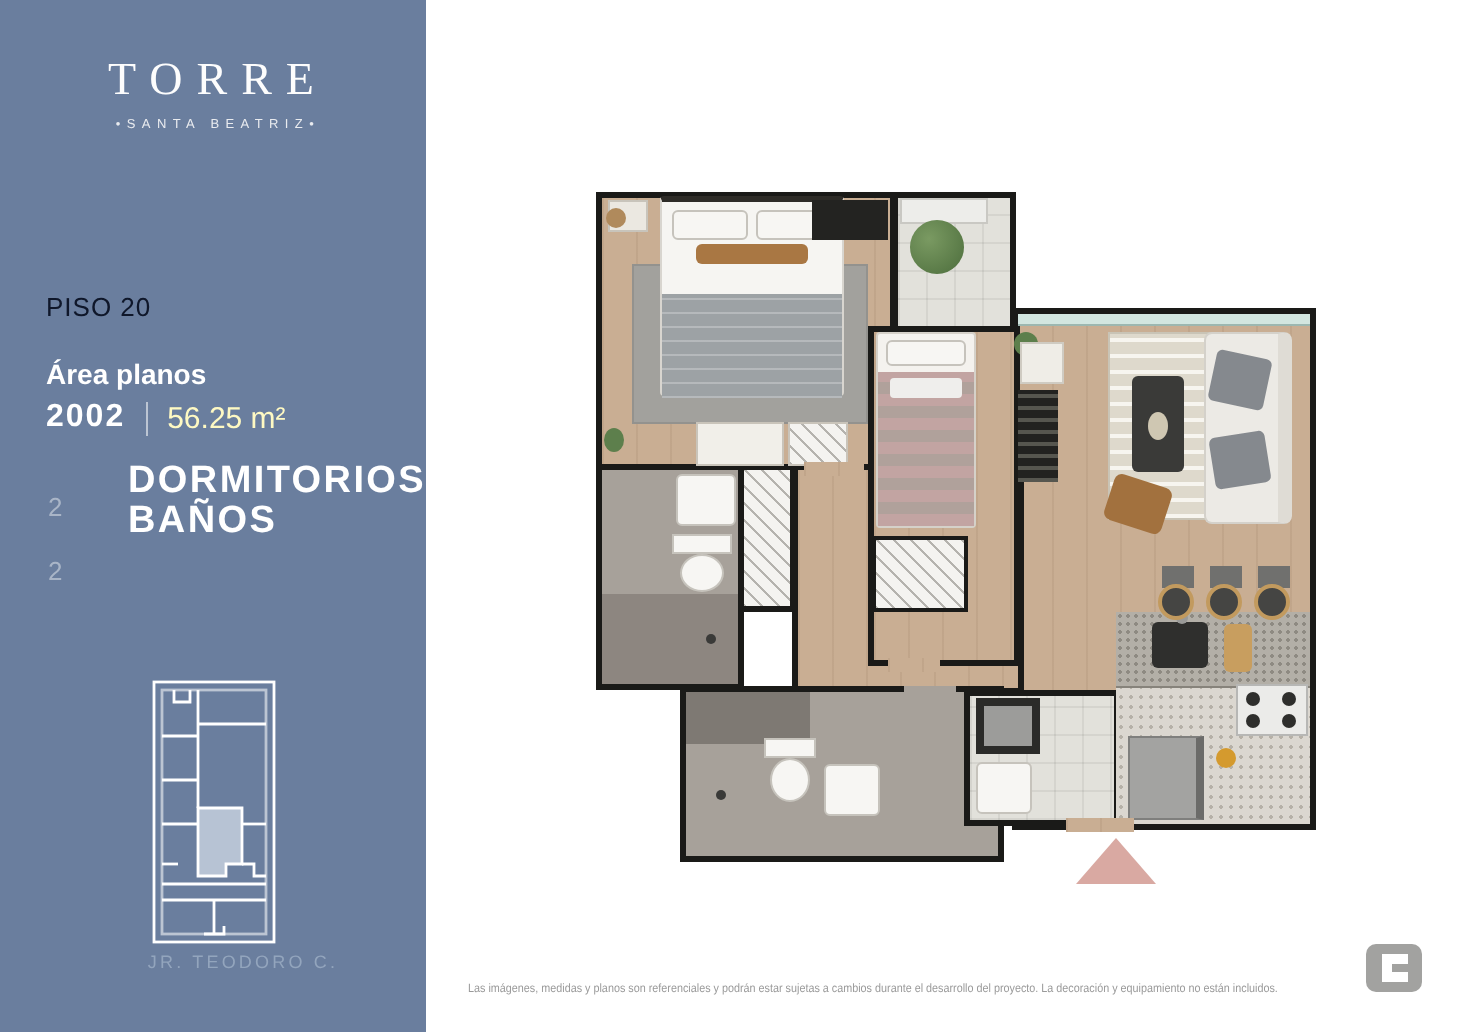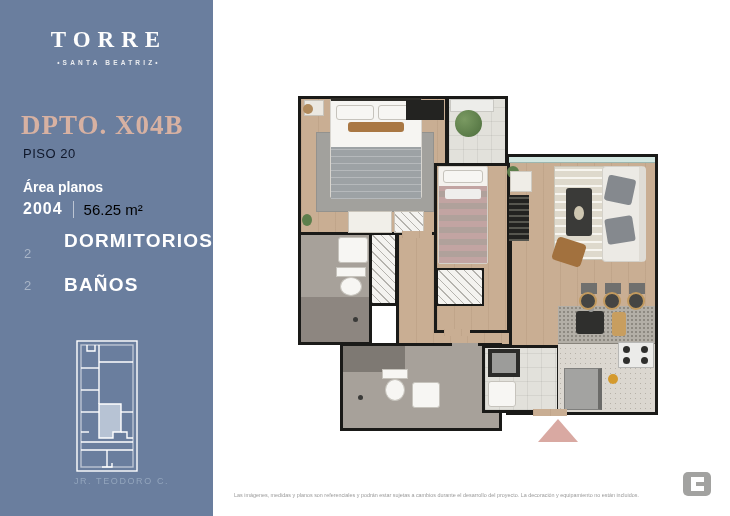--- a/index.html
+++ b/index.html
@@ -3,32 +3,32 @@
 <meta charset="utf-8">
 <style>
   html,body{margin:0;padding:0;}
   body{
     width:730px;height:516px;position:relative;overflow:hidden;
     background:#ffffff;font-family:"Liberation Sans",sans-serif;
   }
   
   .sidebar{position:absolute;left:0;top:0;width:213px;height:516px;background:#6a7e9e;}
   .logo{position:absolute;left:14px;top:28px;width:190px;text-align:center;color:#fdfdfd;
-        font-family:"Liberation Serif",serif;font-weight:bold;}
+        font-family:"Liberation Serif",serif;}
   .logo-l1{font-size:23px;letter-spacing:7px;line-height:1.05;}
   .logo-l2{font-size:23px;letter-spacing:3px;line-height:1.05;}
   .logo-sub{font-size:6.5px;letter-spacing:3.2px;margin-top:7px;color:#e9ebef;font-family:"Liberation Sans",sans-serif;}
   .unit-title{position:absolute;left:21px;top:110px;margin:0;font-family:"Liberation Serif",serif;
         font-weight:700;font-size:27px;letter-spacing:1px;color:#d7b1a2;}
   .unit-floor{position:absolute;left:23px;top:146px;font-size:13px;letter-spacing:.5px;color:#0f172a;}
   .area-label{position:absolute;left:23px;top:179px;font-size:14px;font-weight:700;color:#fff;}
   .stats{position:absolute;left:23px;top:200px;display:flex;align-items:center;}
   .unit-number{font-size:16px;font-weight:700;letter-spacing:1px;color:#fff;}
   .stat-div{width:1px;height:17px;background:rgba(255,255,255,.55);margin:0 10px;}
-  .area-value{font-size:15px;color:#000000;}
+  .area-value{font-size:15px;color:#fef9c3;}
   .cap-label{position:absolute;left:23px;font-size:19px;font-weight:700;letter-spacing:1.2px;color:#fff;margin-left:41px;}
   .cap-value{position:absolute;left:24px;font-size:13px;color:#a9b5c7;}
   .keyplan{position:absolute;left:74px;top:338px;}
   .street{position:absolute;left:0;top:476px;width:243px;text-align:center;
         font-size:9px;letter-spacing:1.6px;color:#93a5bd;}
   
   .room{position:absolute;box-sizing:border-box;border:3px solid #1a1a18;}
   .wood{background-color:#c9ae93;
         background-image:repeating-linear-gradient(90deg,rgba(92,62,36,.08) 0 1px,transparent 1px 17px);}
   .bathfloor{background-color:#a7a19a;}
@@ -55,33 +55,32 @@
 </style>
 </head>
 <body>
 
 <aside class="sidebar">
   <div class="logo">
     <div class="logo-l1">TORRE</div>
     <div class="logo-sub">•SANTA BEATRIZ•</div>
   </div>
 
-  <h1 class="unit-title">DPTO. X04B</h1>
   <div class="unit-floor">PISO 20</div>
 
   <div class="area-label">Área planos</div>
   <div class="stats">
-    <span class="unit-number">2004</span>
+    <span class="unit-number">2002</span>
     <span class="stat-div"></span>
     <span class="area-value">56.25 m²</span>
   </div>
 
   <div class="cap-label" style="top:230px">DORMITORIOS</div>
   <div class="cap-value" style="top:246px">2</div>
-  <div class="cap-label" style="top:274px">BAÑOS</div>
+  <div class="cap-label" style="top:250px">BAÑOS</div>
   <div class="cap-value" style="top:278px">2</div>
 
   <svg class="keyplan" width="66" height="136" viewBox="0 0 66 136">
     <g fill="none" stroke="#ffffff" stroke-width="1.4">
       <rect x="3" y="3" width="60" height="130"></rect>
       <rect x="7" y="7" width="52" height="122" opacity="0.55"></rect>
       <path d="M25 7 V52"></path>
       <path d="M7 30 H25"></path>
       <path d="M13 7 v6 h8 v-6"></path>
       <path d="M25 24 H59"></path>

